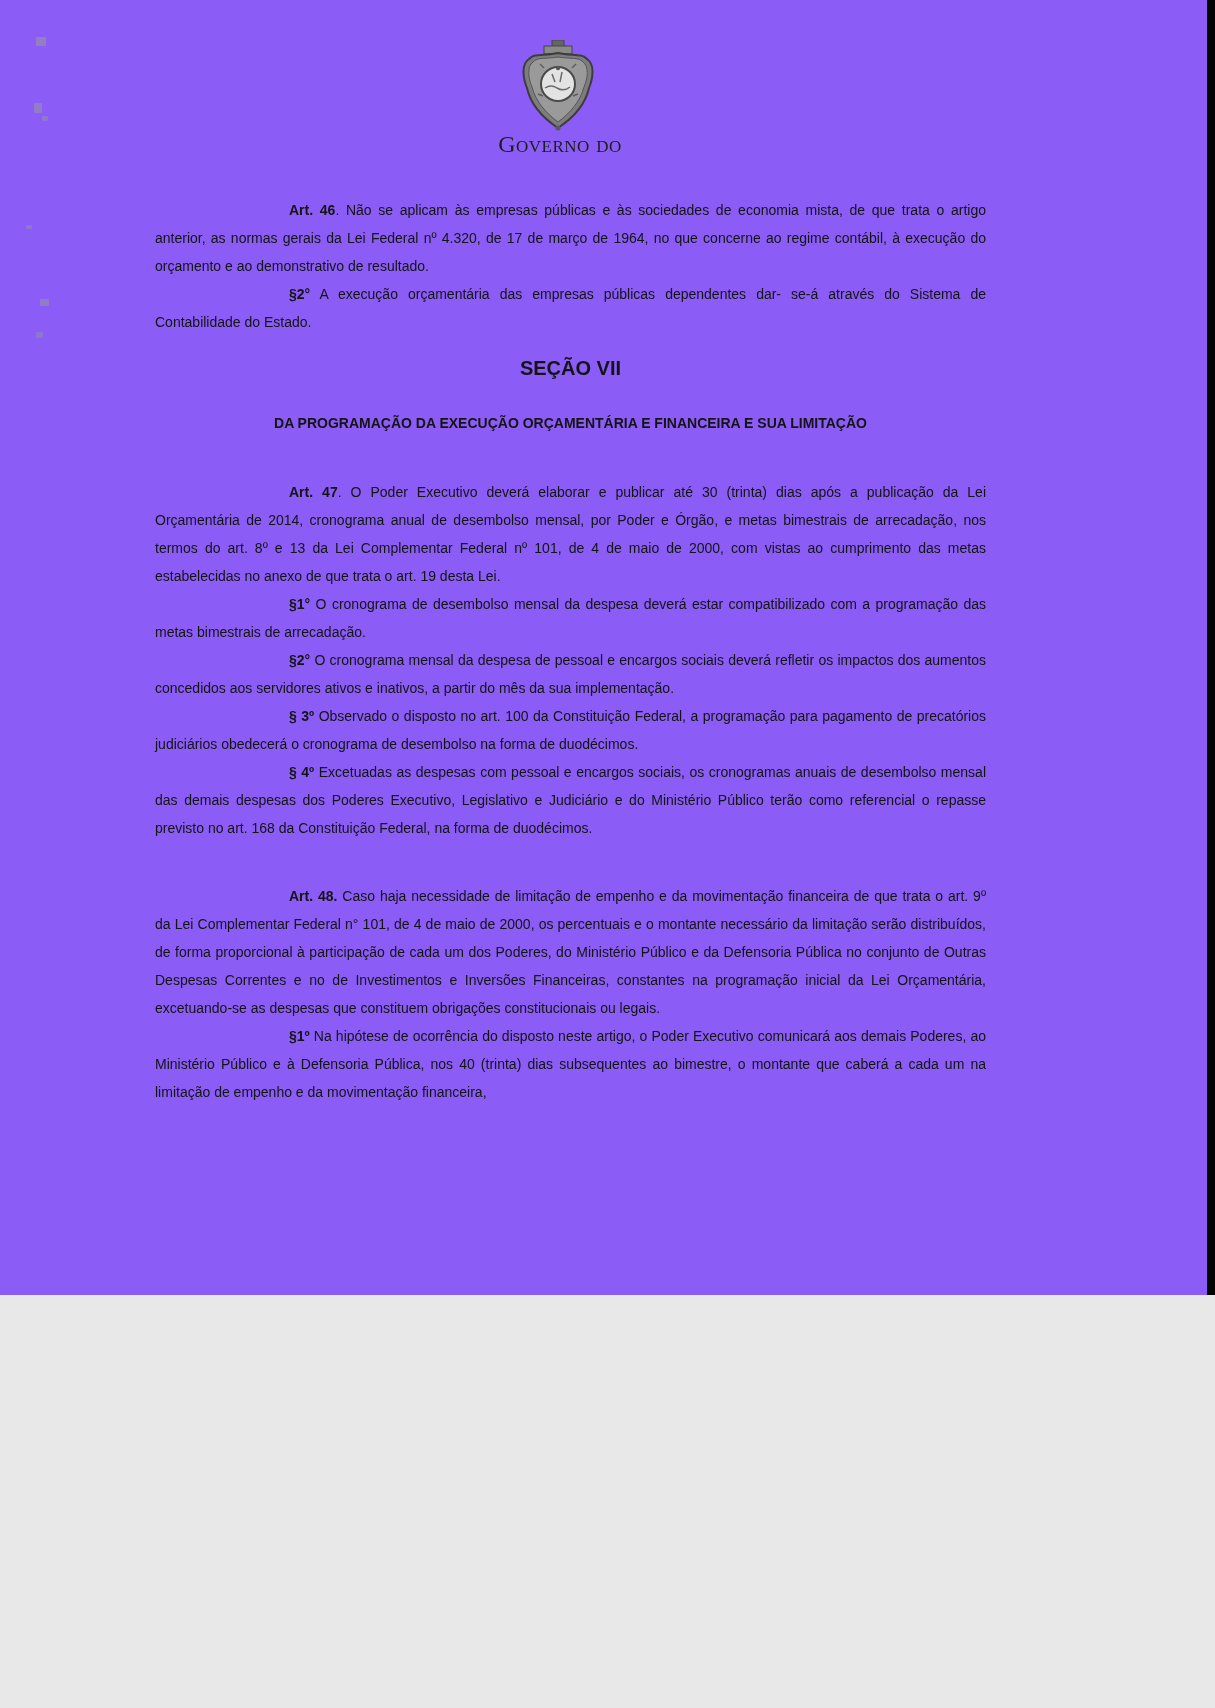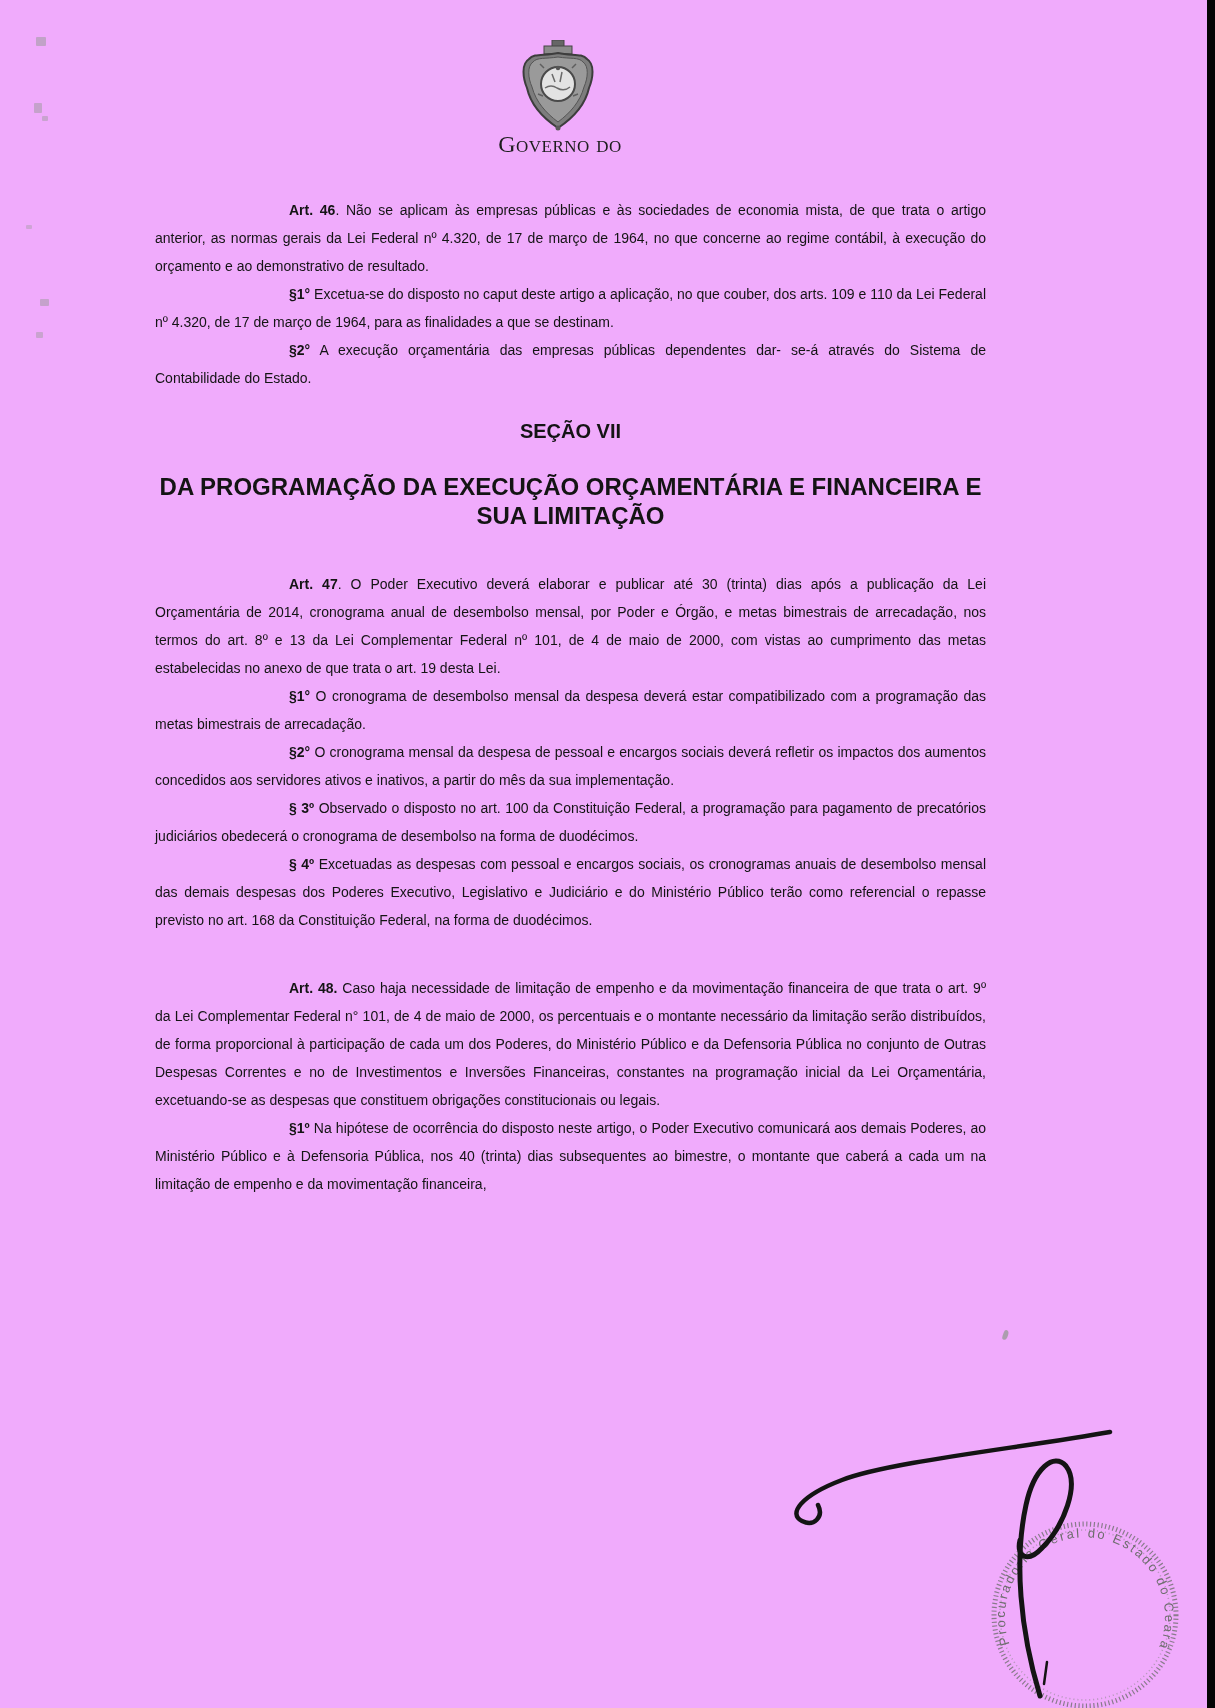--- a/index.html
+++ b/index.html
@@ -1,40 +1,40 @@
 <!DOCTYPE html>
 <html><head>
 <meta charset="utf-8">
 <style>
   html,body{margin:0;padding:0;background:#e8e8e8;}
   #page{
-    position:relative;width:1215px;height:1708px;background:#f0abfc;
+    position:relative;width:1215px;height:1295px;background:#8b5cf6;
     overflow:hidden;font-family:"Liberation Sans",sans-serif;color:#161616;
   }
   
   .scan-border{position:absolute;top:0;right:0;width:8px;height:1708px;background:#050505;}
   
   .emblem{position:absolute;left:516px;top:40px;width:84px;height:94px;}
   .gov-title{
     position:absolute;left:0;top:131px;width:1120px;text-align:center;
     font-family:"Liberation Serif",serif;font-variant:small-caps;
     font-size:24px;line-height:26px;color:#1d1d1d;letter-spacing:.5px;
   }
   
   .doc-body{position:absolute;left:155px;top:196px;width:831px;}
   .para{
     margin:0;text-align:justify;text-indent:134px;
     font-size:14px;line-height:28px;color:#141414;
   }
   .para b{font-weight:bold;}
   .sec-label{
-    margin:25px 0 0 0;text-align:center;font-weight:bold;font-size:20px;line-height:28px;text-indent:0;
+    margin:18px 0 0 0;text-align:center;font-weight:bold;font-size:20px;line-height:28px;text-indent:0;
   }
   .sec-title{
-    margin:27px 0 0 0;text-align:center;font-weight:bold;font-size:24px;line-height:29px;text-indent:0;
+    margin:27px 0 0 0;text-align:center;font-weight:bold;font-size:14px;line-height:29px;text-indent:0;
   }
   .gap-top-lg{margin-top:40px;}
   .gap-top-xl{margin-top:40px;}
   
   .stamp{position:absolute;left:952px;top:1498px;width:263px;height:210px;pointer-events:none;}
   .signature{position:absolute;left:770px;top:1400px;width:445px;height:308px;pointer-events:none;}
   
   .speck{position:absolute;background:#9a9a9a;border-radius:1px;}
 </style>
 </head>
@@ -60,21 +60,20 @@
   </svg>
 
   <div class="gov-title">
     <div>Governo do</div>
   </div>
 
   <div class="doc-body">
 
     <p class="para"><b>Art. 46</b><span>. Não se aplicam às empresas públicas e às sociedades de economia mista, de que trata o artigo anterior, as normas gerais da Lei Federal nº 4.320, de 17 de março de 1964, no que concerne ao regime contábil, à execução do orçamento e ao demonstrativo de resultado.</span></p>
 
-    <p class="para"><b>§1°</b> <span>Excetua-se do disposto no caput deste artigo a aplicação, no que couber, dos arts. 109 e 110 da Lei Federal nº 4.320, de 17 de março de 1964, para as finalidades a que se destinam.</span></p>
 
     <p class="para"><b>§2°</b> <span>A execução orçamentária das empresas públicas dependentes dar- se-á através do Sistema de Contabilidade do Estado.</span></p>
 
     <p class="para sec-label">SEÇÃO VII</p>
 
     <p class="para sec-title">DA PROGRAMAÇÃO DA EXECUÇÃO ORÇAMENTÁRIA E FINANCEIRA E SUA LIMITAÇÃO</p>
 
     <p class="para gap-top-lg"><b>Art. 47</b><span>. O Poder Executivo deverá elaborar e publicar até 30 (trinta) dias após a publicação da Lei Orçamentária de 2014, cronograma anual de desembolso mensal, por Poder e Órgão, e metas bimestrais de arrecadação, nos termos do art. 8º e 13 da Lei Complementar Federal nº 101, de 4 de maio de 2000, com vistas ao cumprimento das metas estabelecidas no anexo de que trata o art. 19 desta Lei.</span></p>
 
     <p class="para"><b>§1°</b> <span>O cronograma de desembolso mensal da despesa deverá estar compatibilizado com a programação das metas bimestrais de arrecadação.</span></p>

